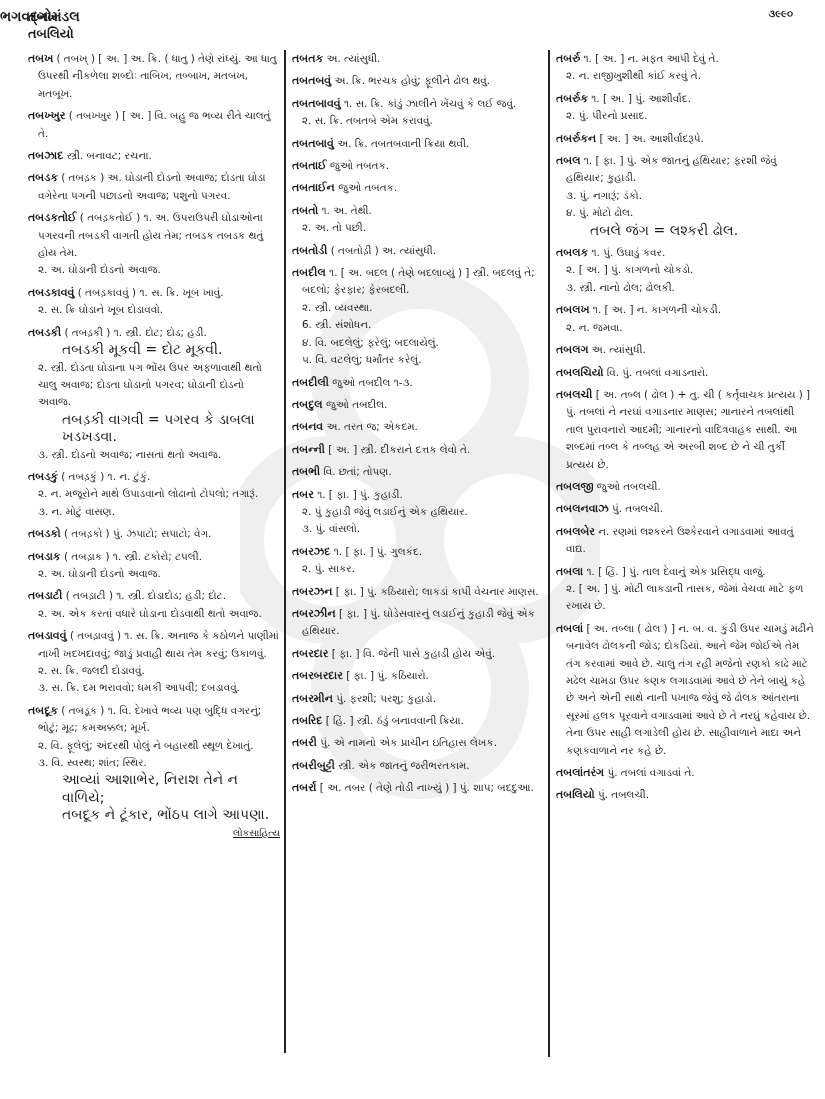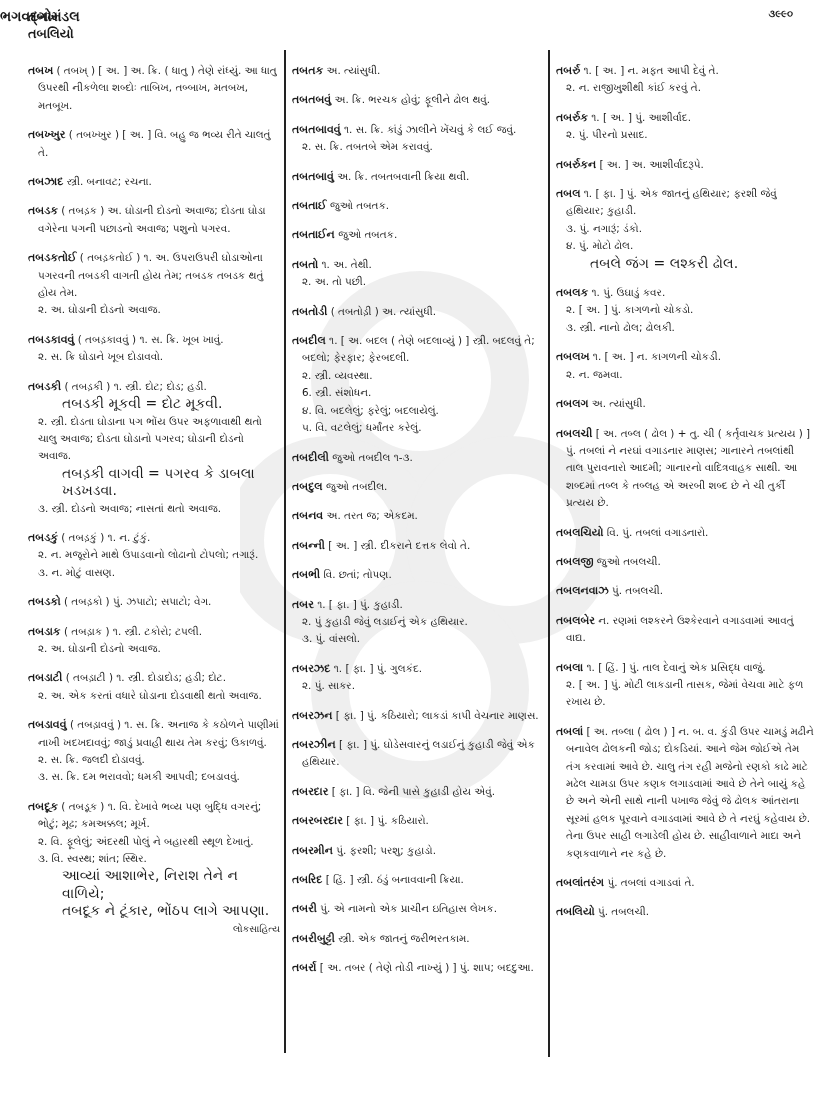--- a/index.html
+++ b/index.html
@@ -64,39 +64,40 @@
     .col-2 { left: 292px; width: 252px; }
     .col-3 { left: 556px; width: 258px; }
     .rule {
       position: absolute;
       width: 1.5px;
       background: #222;
     }
     .rule-1 { left: 284px; top: 50px; height: 1003px; }
     .rule-2 { left: 548px; top: 50px; height: 1007px; }
     .entry {
-      margin: 12px 0 5px 0;
+      margin: 0 0 5px 0;
     }
     .entry p {
       margin: 0;
       padding-left: 10px;
       text-indent: -10px;
     }
     .entry p.sub {
       padding-left: 10px;
       text-indent: 0;
     }
     .entry p.quote {
       padding-left: 34px;
       text-indent: 0;
       font-size: 14px;
     }
     .entry p.src {
       text-align: right;
       font-size: 9.5px;
+      text-decoration: underline;
     }
     .hw {
       font-weight: bold;
       font-size: 11px;
     }
   </style>
 </head>
 <body>
 
 <svg class="watermark" viewBox="0 0 360 560">
@@ -290,24 +291,24 @@
     <p class="sub">૩. સ્ત્રી. નાનો ઢોલ; ઢોલકી.</p>
   </div>
   <div class="entry">
     <p><span class="hw">તબલખ</span> <span>૧. [ અ. ] ન. કાગળની ચોકડી.</span></p>
     <p class="sub">૨. ન. જમવા.</p>
   </div>
   <div class="entry">
       <p><span class="hw">તબલગ</span> <span>અ. ત્યાંસુધી.</span></p>
     </div>
   <div class="entry">
+      <p><span class="hw">તબલચિયો</span> <span>વિ. પું. તબલાં વગાડનારો.</span></p>
+    </div>
+  <div class="entry">
       <p><span class="hw">તબલચી</span> <span>[ અ. તબ્લ ( ઢોલ ) + તુ. ચી ( કર્તૃવાચક પ્રત્યય ) ] પું. તબલાં ને નરઘાં વગાડનાર માણસ; ગાનારને તબલાંથી તાલ પુરાવનારો આદમી; ગાનારનો વાદિત્રવાહક સાથી. આ શબ્દમાં તબ્લ કે તબ્લહ એ અરબી શબ્દ છે ને ચી તુર્કી પ્રત્યય છે.</span></p>
-    </div>
-  <div class="entry">
-      <p><span class="hw">તબલચિયો</span> <span>વિ. પું. તબલાં વગાડનારો.</span></p>
     </div>
   <div class="entry">
       <p><span class="hw">તબલજી</span> <span>જુઓ તબલચી.</span></p>
     </div>
   <div class="entry">
       <p><span class="hw">તબલનવાઝ</span> <span>પું. તબલચી.</span></p>
     </div>
   <div class="entry">
       <p><span class="hw">તબલબેર</span> <span>ન. રણમાં લશ્કરને ઉશ્કેરવાને વગાડવામાં આવતું વાદ્ય.</span></p>
     </div>

